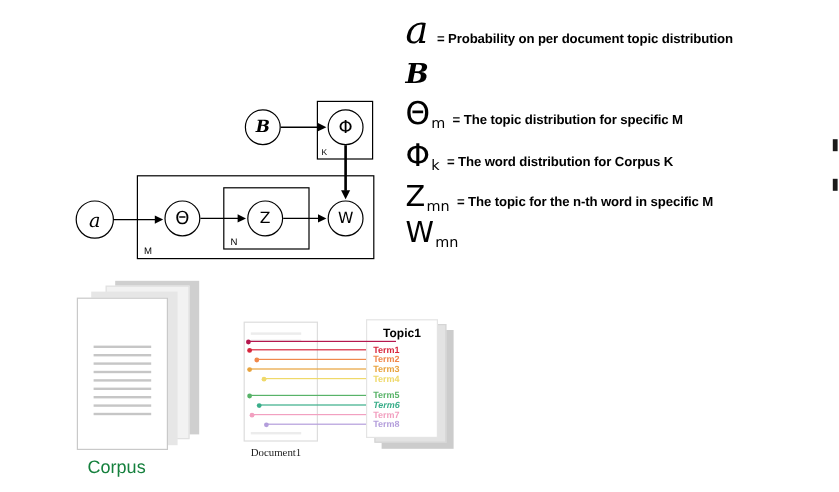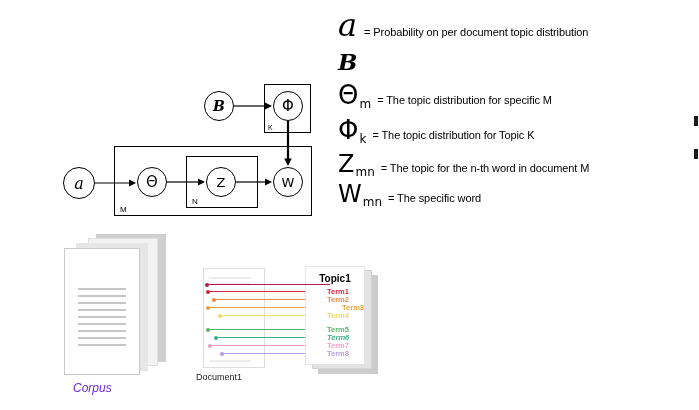--- a/index.html
+++ b/index.html
@@ -33,50 +33,50 @@
   .arrow polygon { fill:#000; }
 
   
   .leg { position:absolute; left:338px; display:flex; align-items:baseline; white-space:nowrap; }
   .leg .sym  { color:#000; }
   .s-a  { font-family:"DejaVu Serif", serif; font-style:italic; font-size:32px; }
   .s-b  { font-family:"DejaVu Serif", serif; font-style:italic; font-weight:bold; font-size:23px; }
   .s-g  { font-family:"DejaVu Sans", sans-serif; font-size:26px; }
   .s-c  { font-family:"DejaVu Sans", sans-serif; font-size:24px; }
   .leg .sub { font-size:12px; position:relative; top:4px; margin-left:1px; font-family:"DejaVu Sans", sans-serif; }
-  .leg .ltext { margin-left:6px; font-size:11px; font-weight:400; color:#000; letter-spacing:-0.1px; }
+  .leg .ltext { margin-left:6px; font-size:11px; font-weight:700; color:#000; letter-spacing:-0.1px; }
 
   
   .page { position:absolute; }
   #cpage4 { left:96px; top:234px; width:70px; height:128px; background:#cfcfcf; }
   #cpage3 { left:88px; top:238px; width:70px; height:128px; background:#f2f2f2; border:1px solid #e0e0e0; }
   #cpage2 { left:76px; top:243px; width:72px; height:128px; background:#e6e6e6; }
   #cpage1 { left:64px; top:248px; width:76px; height:127px; background:#fff; border:1px solid #c9c9c9; padding-top:34px; }
   .cline { height:2px; background:#c6c6c6; width:48px; margin:5px auto 0; }
-  #corpus-label { position:absolute; left:73px; top:381px; font-size:12px; color:#6d28d9;font-style:italic; }
+  #corpus-label { position:absolute; left:73px; top:381px; font-size:15px; color:#15803d; }
 
   
   #doc-page { position:absolute; left:203px; top:268px; width:62px; height:100px;
               background:#fff; border:1px solid #ddd; z-index:1; }
   .dline { position:absolute; left:5px; width:42px; height:1.5px; background:#ececec; }
-  #doc-label { position:absolute; left:196px; top:372px; font-size:9px; color:#222; }
+  #doc-label { position:absolute; left:209px; top:372px; font-size:9px; color:#222;font-family:Liberation Serif, serif; }
 
   
   .conn { position:absolute; height:1.3px; z-index:2; }
   .conn .dot { position:absolute; left:-1px; top:-1.5px; width:4px; height:4px; border-radius:50%; }
   #conn-title { z-index:5; }
 
   
   #topic-sh2 { position:absolute; left:318px; top:275px; width:60px; height:99px; background:#cccccc; z-index:3; }
   #topic-sh1 { position:absolute; left:312px; top:270px; width:60px; height:99px; background:#e3e3e3; border:1px solid #d5d5d5; z-index:3; }
   #topic-card { position:absolute; left:305px; top:266px; width:60px; height:99px; background:#fff;
                 border:1px solid #e4e4e4; z-index:4; padding-top:5px; }
   #topic-title { font-size:10px; font-weight:600; color:#000; text-align:center; line-height:13px; }
   #term-list { margin-top:3px; padding-left:5px; }
-  .term { font-size:7.5px; font-weight:700; line-height:8px; height:8px;margin-left:16px; }
+  .term { font-size:7.5px; font-weight:700; line-height:8px; height:8px; }
   .term.gap { margin-top:6px; }
 
   .edge-mark { position:absolute; width:4px; background:#1a1a1a; z-index:1; }
 </style>
 </head>
 <body>
 
 <div id="canvas">
 
   <div class="plate" id="plate-m">
@@ -141,31 +141,30 @@
       <span class="sub"></span>
   </div>
   <div class="leg" style="top:80px">
     <span class="sym s-g">Θ</span>
       <span class="sub">m</span>
     <span class="ltext">= The topic distribution for specific M</span>
   </div>
   <div class="leg" style="top:115px">
     <span class="sym s-g">Φ</span>
       <span class="sub">k</span>
-    <span class="ltext">= The topic distribution for Topic K</span>
+    <span class="ltext">= The word distribution for Corpus K</span>
   </div>
   <div class="leg" style="top:150px">
     <span class="sym s-c">Z</span>
       <span class="sub">mn</span>
-    <span class="ltext">= The topic for the n-th word in document M</span>
+    <span class="ltext">= The topic for the n-th word in specific M</span>
   </div>
   <div class="leg" style="top:180px">
     <span class="sym s-c">W</span>
       <span class="sub">mn</span>
-    <span class="ltext">= The specific word</span>
   </div>
 
   <div class="edge-mark" style="left:694px; top:116px; height:10px;"></div>
   <div class="edge-mark" style="left:694px; top:149px; height:10px;"></div>
 
   <div class="page" id="cpage4"></div>
   <div class="page" id="cpage3"></div>
   <div class="page" id="cpage2"></div>
   <div class="page" id="cpage1">
     <div class="cline"></div>
@@ -215,21 +214,21 @@
       <span class="dot" style="background: rgb(179, 157, 219);"></span>
     </div>
 
   <div id="topic-sh2"></div>
   <div id="topic-sh1"></div>
   <div id="topic-card">
     <div id="topic-title">Topic1</div>
     <div id="term-list">
       <div class="term" style="color: rgb(215, 38, 61);">Term1</div>
       <div class="term" style="color: rgb(240, 136, 75);">Term2</div>
-      <div class="term" style="color: rgb(232, 163, 61); text-align: right;">Term3</div>
+      <div class="term" style="color: rgb(232, 163, 61);">Term3</div>
       <div class="term" style="color: rgb(239, 217, 106);">Term4</div>
       <div class="term gap" style="color: rgb(88, 179, 104);">Term5</div>
       <div class="term" style="color: rgb(58, 174, 138); font-style: italic;">Term6</div>
       <div class="term" style="color: rgb(242, 160, 192);">Term7</div>
       <div class="term" style="color: rgb(179, 157, 219);">Term8</div>
     </div>
   </div>
 
 </div>
 

